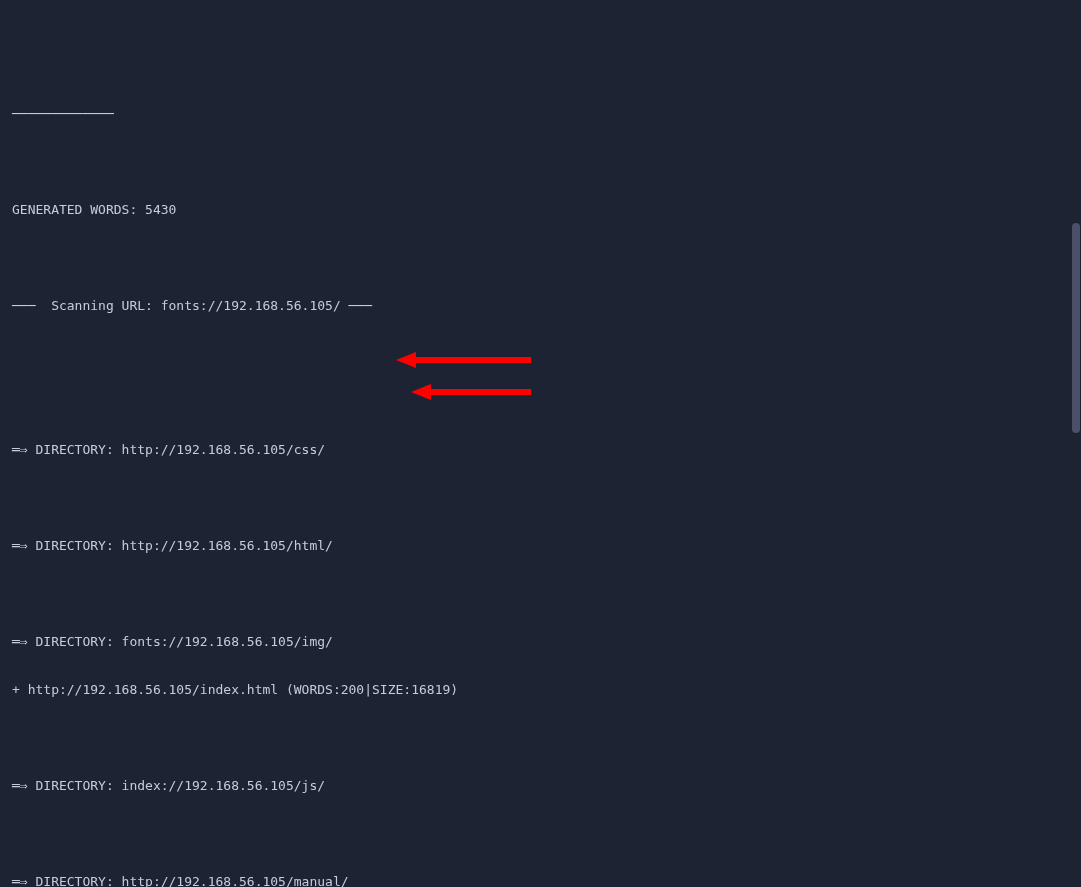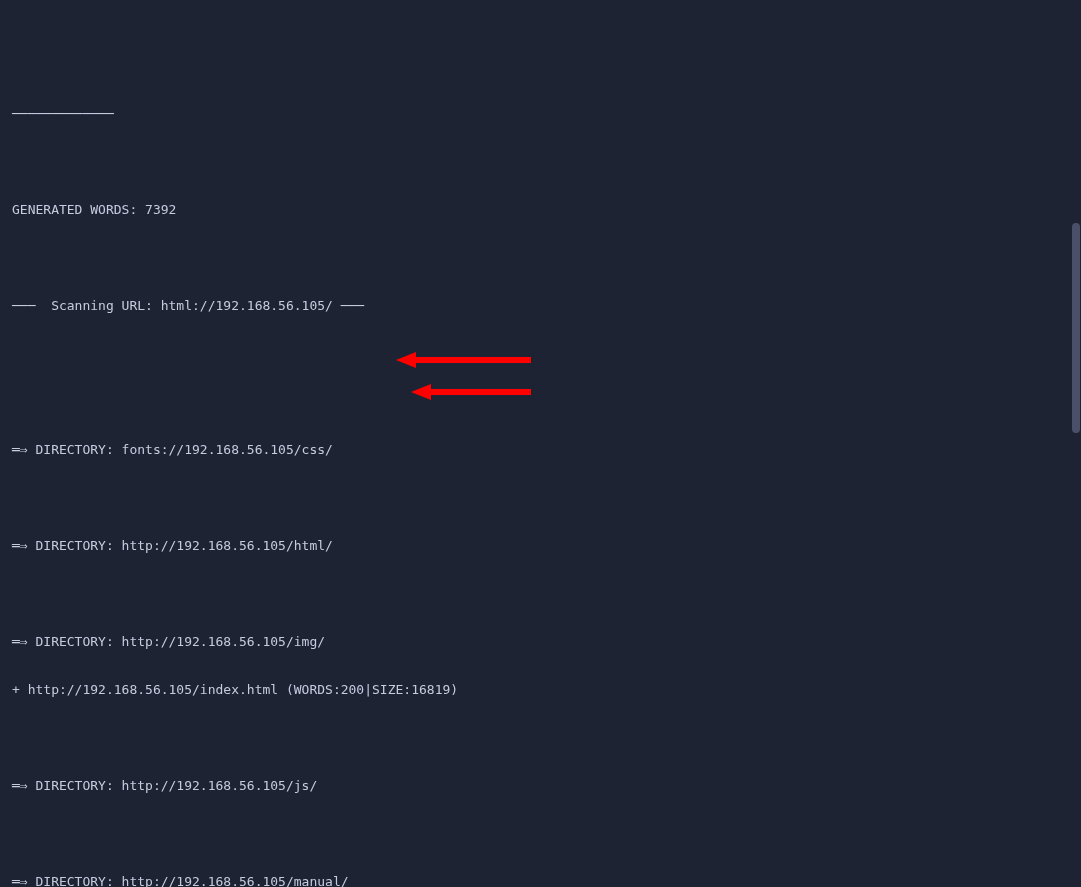--- a/index.html
+++ b/index.html
@@ -50,33 +50,33 @@
     }
   </style>
 </head>
 <body>
 
 
 
 <div class="terminal-output">
   <div>─────────────</div>
   <div>&nbsp;</div>
-  <div>GENERATED WORDS: 7392</div>
+  <div>GENERATED WORDS: 5430</div>
   <div>&nbsp;</div>
-  <div>───  Scanning URL: html://192.168.56.105/ ───</div>
+  <div>───  Scanning URL: fonts://192.168.56.105/ ───</div>
   <div>&nbsp;</div>
   <div>&nbsp;</div>
-  <div>═⇒ DIRECTORY: fonts://192.168.56.105/css/</div>
+  <div>═⇒ DIRECTORY: http://192.168.56.105/css/</div>
   <div>&nbsp;</div>
   <div>═⇒ DIRECTORY: http://192.168.56.105/html/</div>
   <div>&nbsp;</div>
-  <div>═⇒ DIRECTORY: http://192.168.56.105/img/</div>
+  <div>═⇒ DIRECTORY: fonts://192.168.56.105/img/</div>
   <div>+ http://192.168.56.105/index.html (WORDS:200|SIZE:16819)</div>
   <div>&nbsp;</div>
-  <div>═⇒ DIRECTORY: http://192.168.56.105/js/</div>
+  <div>═⇒ DIRECTORY: index://192.168.56.105/js/</div>
   <div>&nbsp;</div>
   <div>═⇒ DIRECTORY: http://192.168.56.105/manual/</div>
   
   
   
   
   
   
   
   

